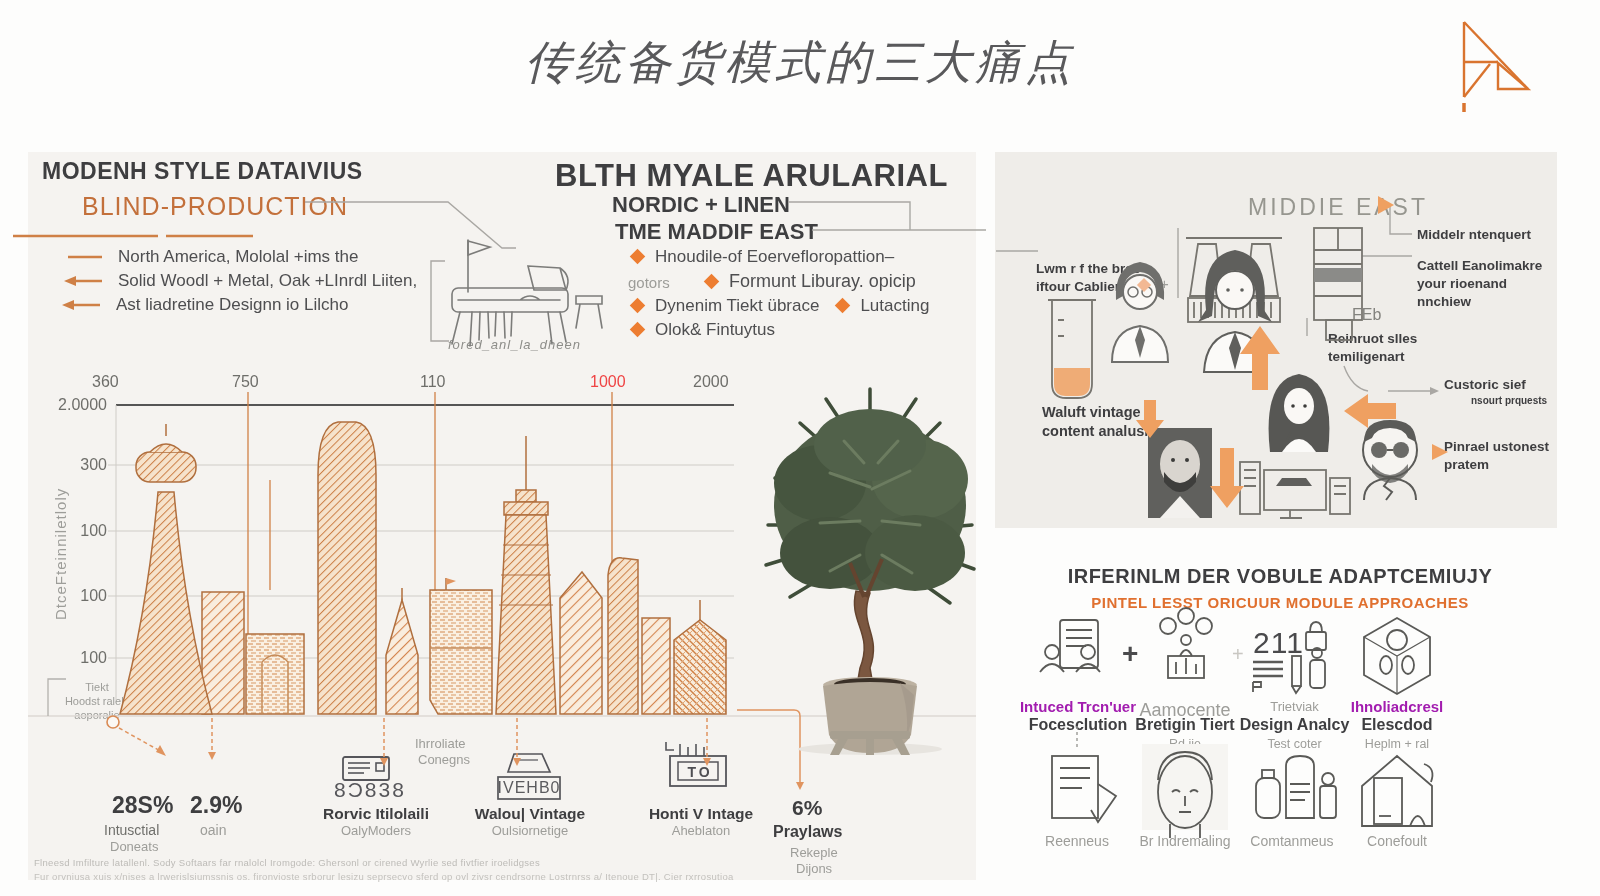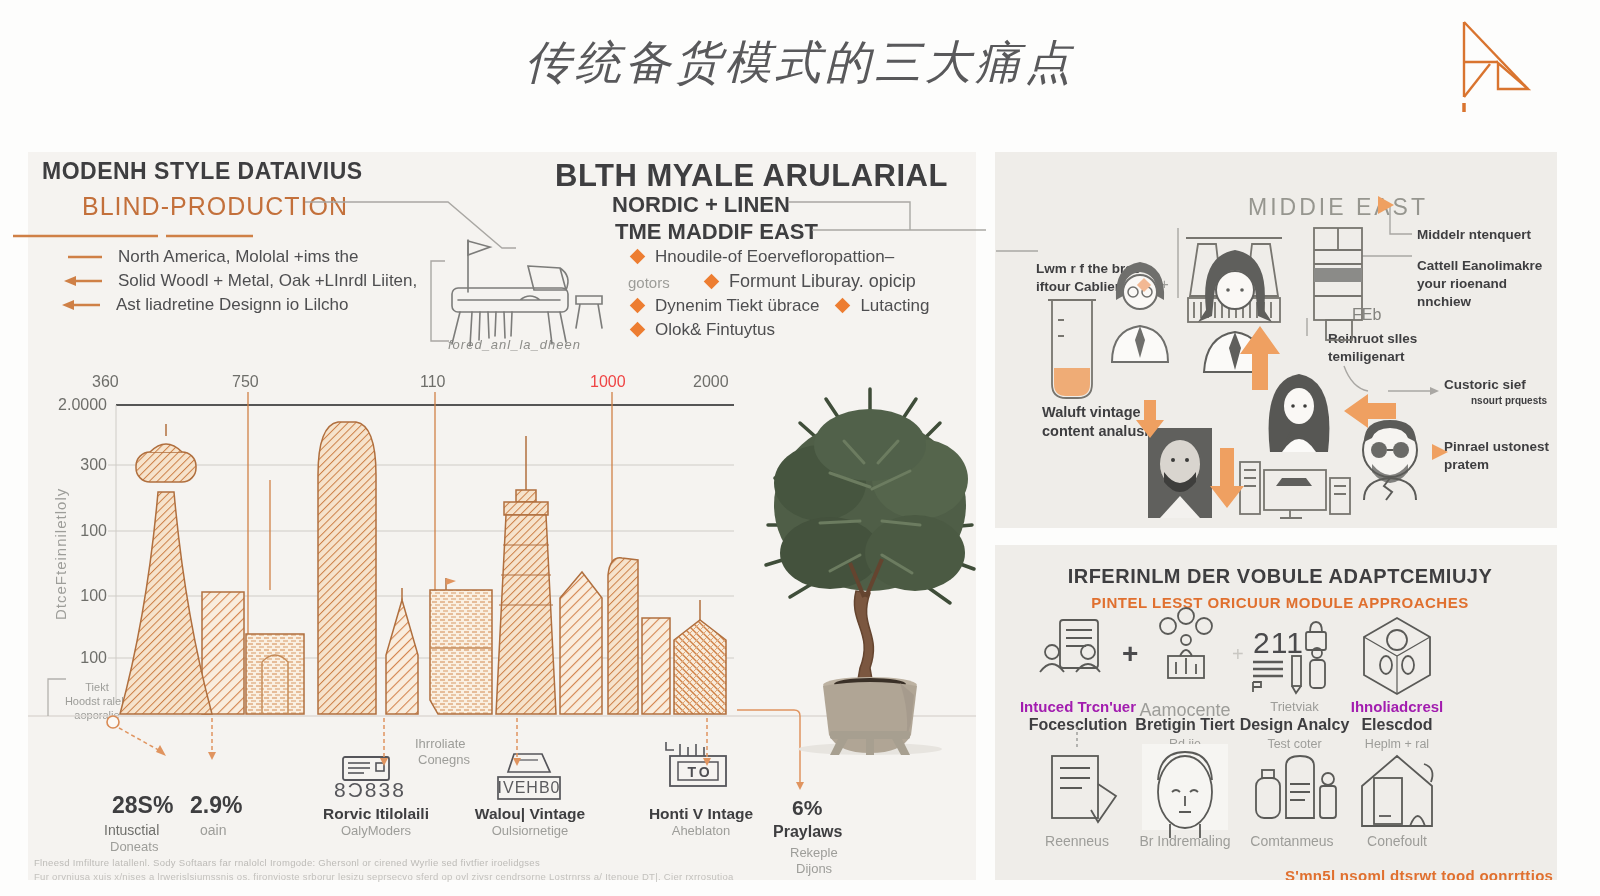--- a/index.html
+++ b/index.html
@@ -17,23 +17,20 @@
   .diam{display:inline-block;width:11px;height:11px;background:#ed7d31;transform:rotate(45deg);margin-right:12px;flex:none;}
   .row{position:absolute;display:flex;align-items:center;text-align:right;}
 </style>
 </head>
 <body>
 
 <div id="page">
 
   <div id="left-panel"></div>
   <div class="panel" style="left:995px;top:152px;width:562px;height:376px;"></div>
-  <div class="panel" style="left:995px;top:545px;width:562px;height:335px;">
-    <div class="t b" style="position:absolute;left:290px;top:322px;font-size:15px;color:#e0702f;letter-spacing:.3px;">S'mn5l nsoml dtsrwt tood oonrrttios</div>
-  </div>
 
   <div class="t" style="left:480px;top:36px;width:640px;text-align:center;font-size:46px;color:#59595b;letter-spacing:4px;font-style:italic;">传统备货模式的三大痛点</div>
 
   <div class="t b" style="left:42px;top:158px;font-size:23px;letter-spacing:.5px;">MODENH STYLE DATAIVIUS</div>
   <div class="t" style="left:82px;top:192px;font-size:25px;color:#c3703b;letter-spacing:1px;">BLIND-PRODUCTION</div>
 
   <div class="row" style="left:62px;top:247px;">
     <svg width="46" height="12">
         <line x1="6" y1="6" x2="40" y2="6" stroke="#cf8046" stroke-width="2.5"></line>
       </svg>

